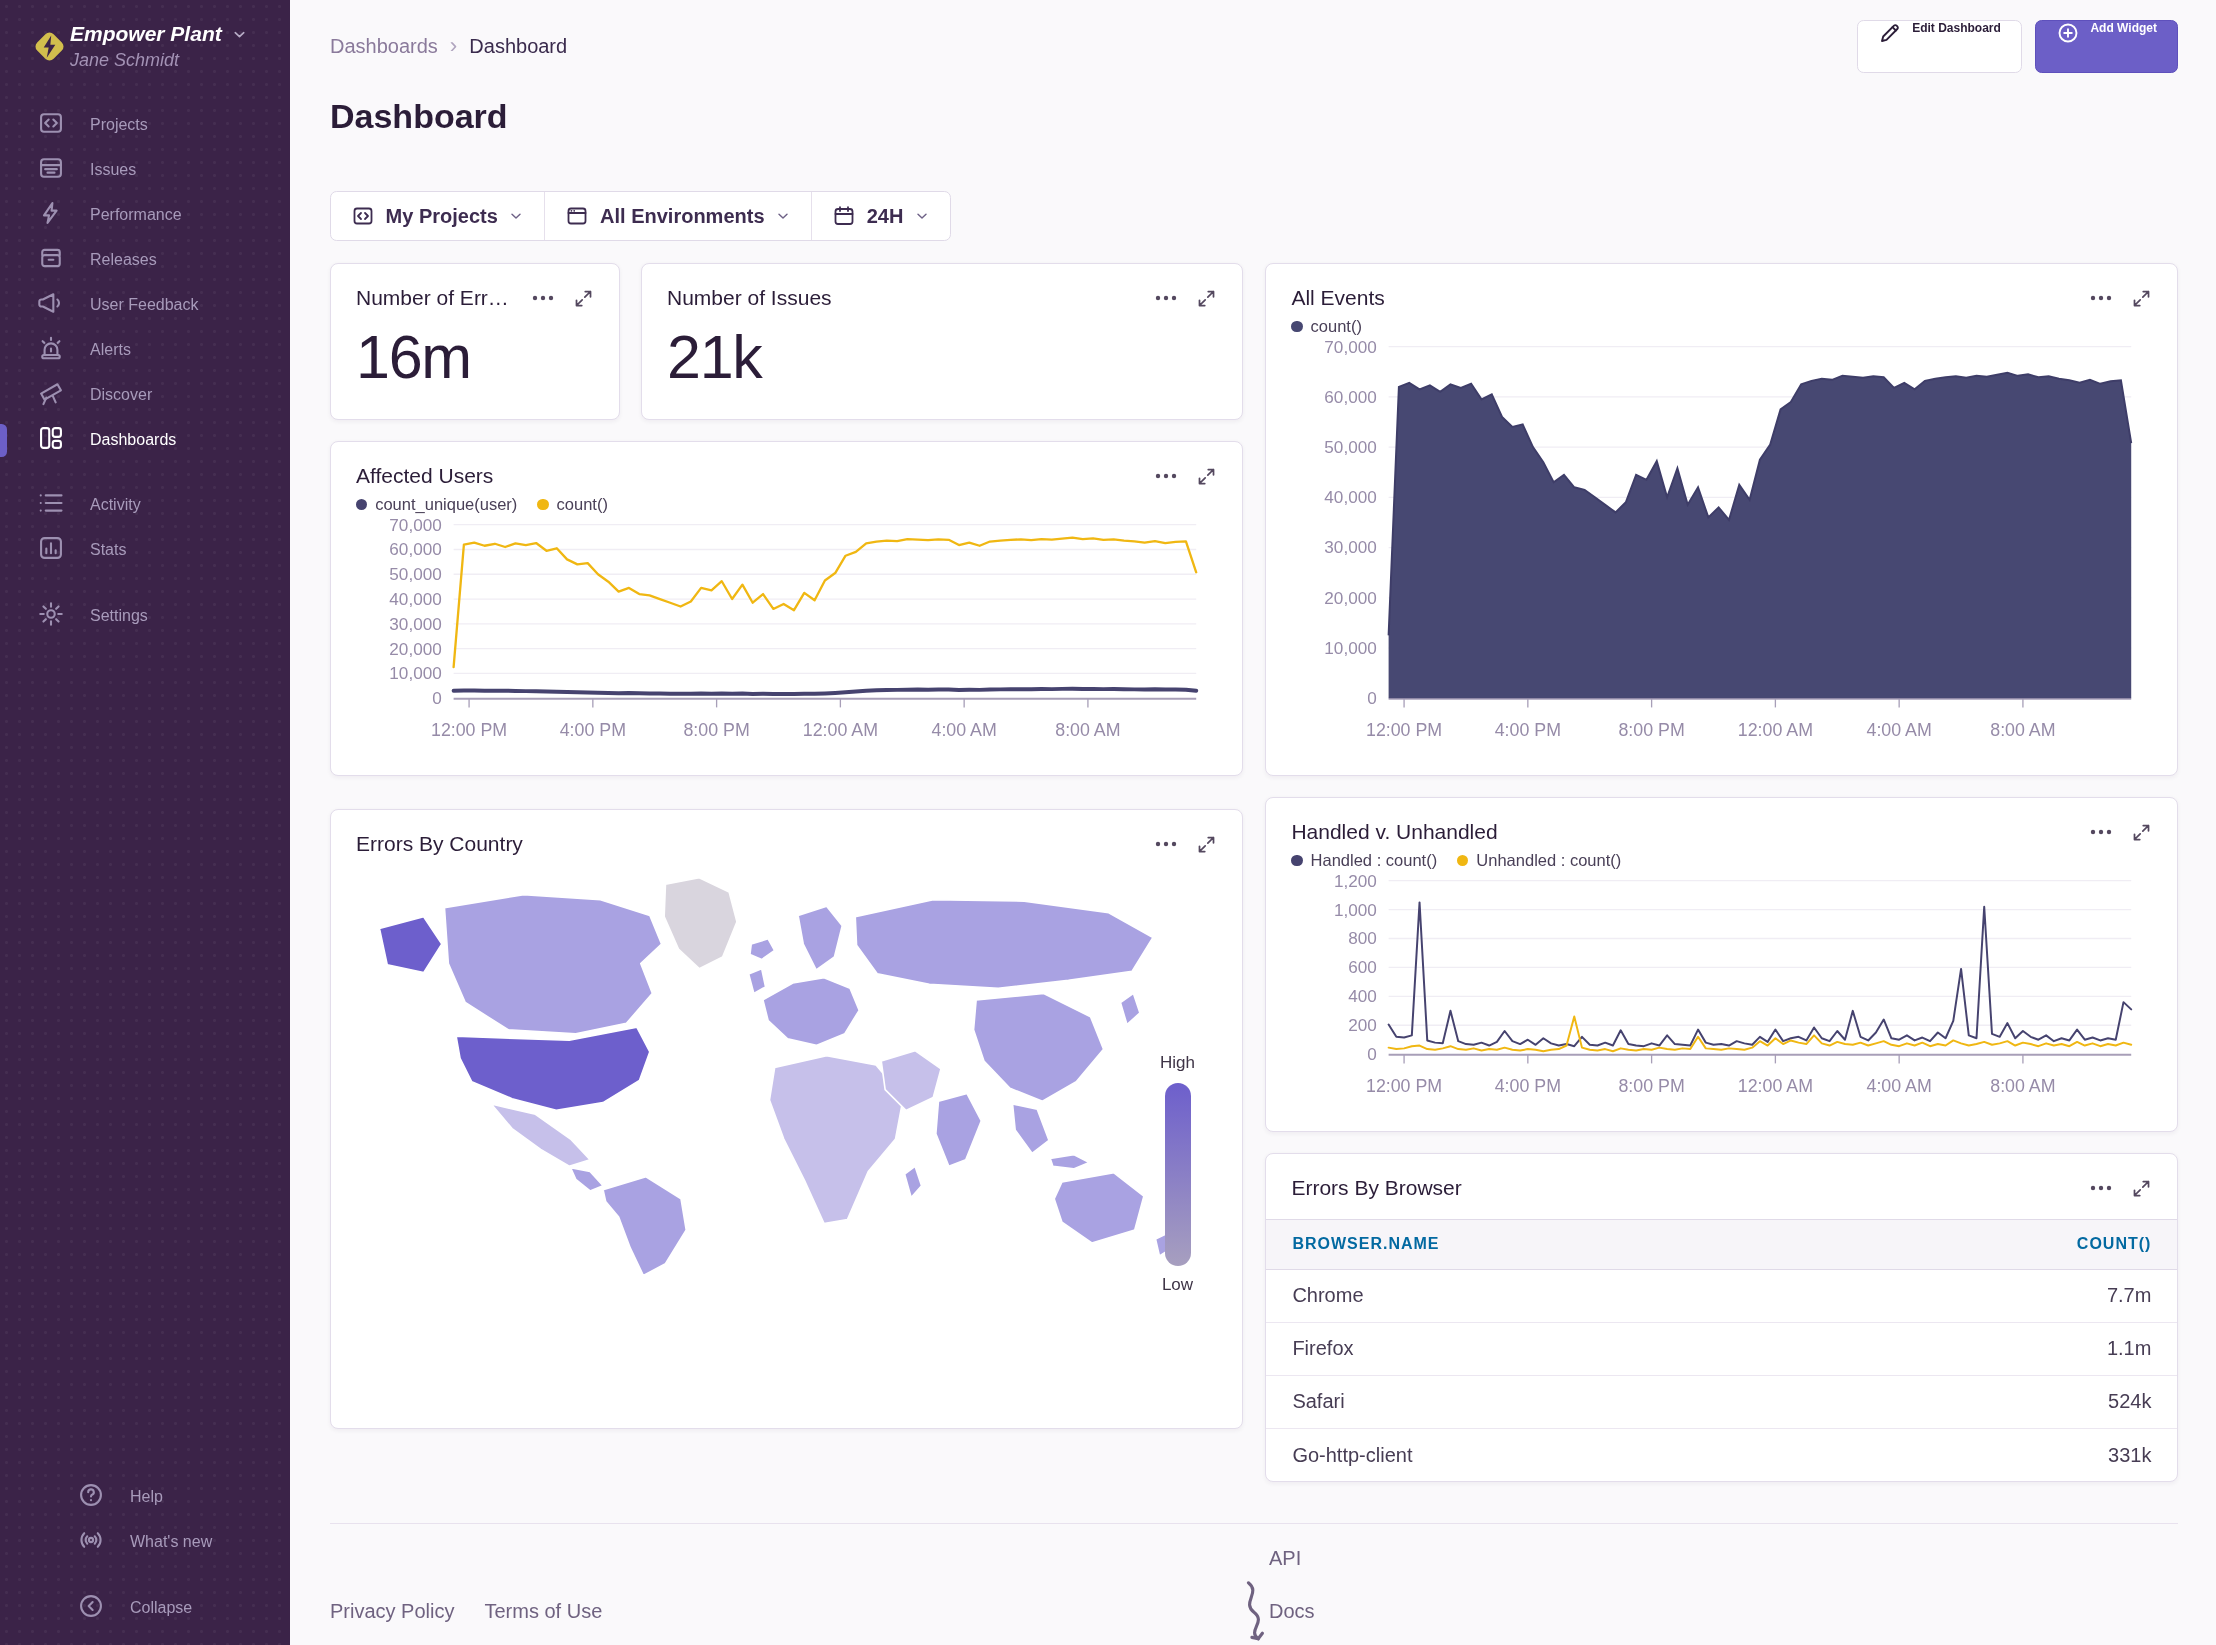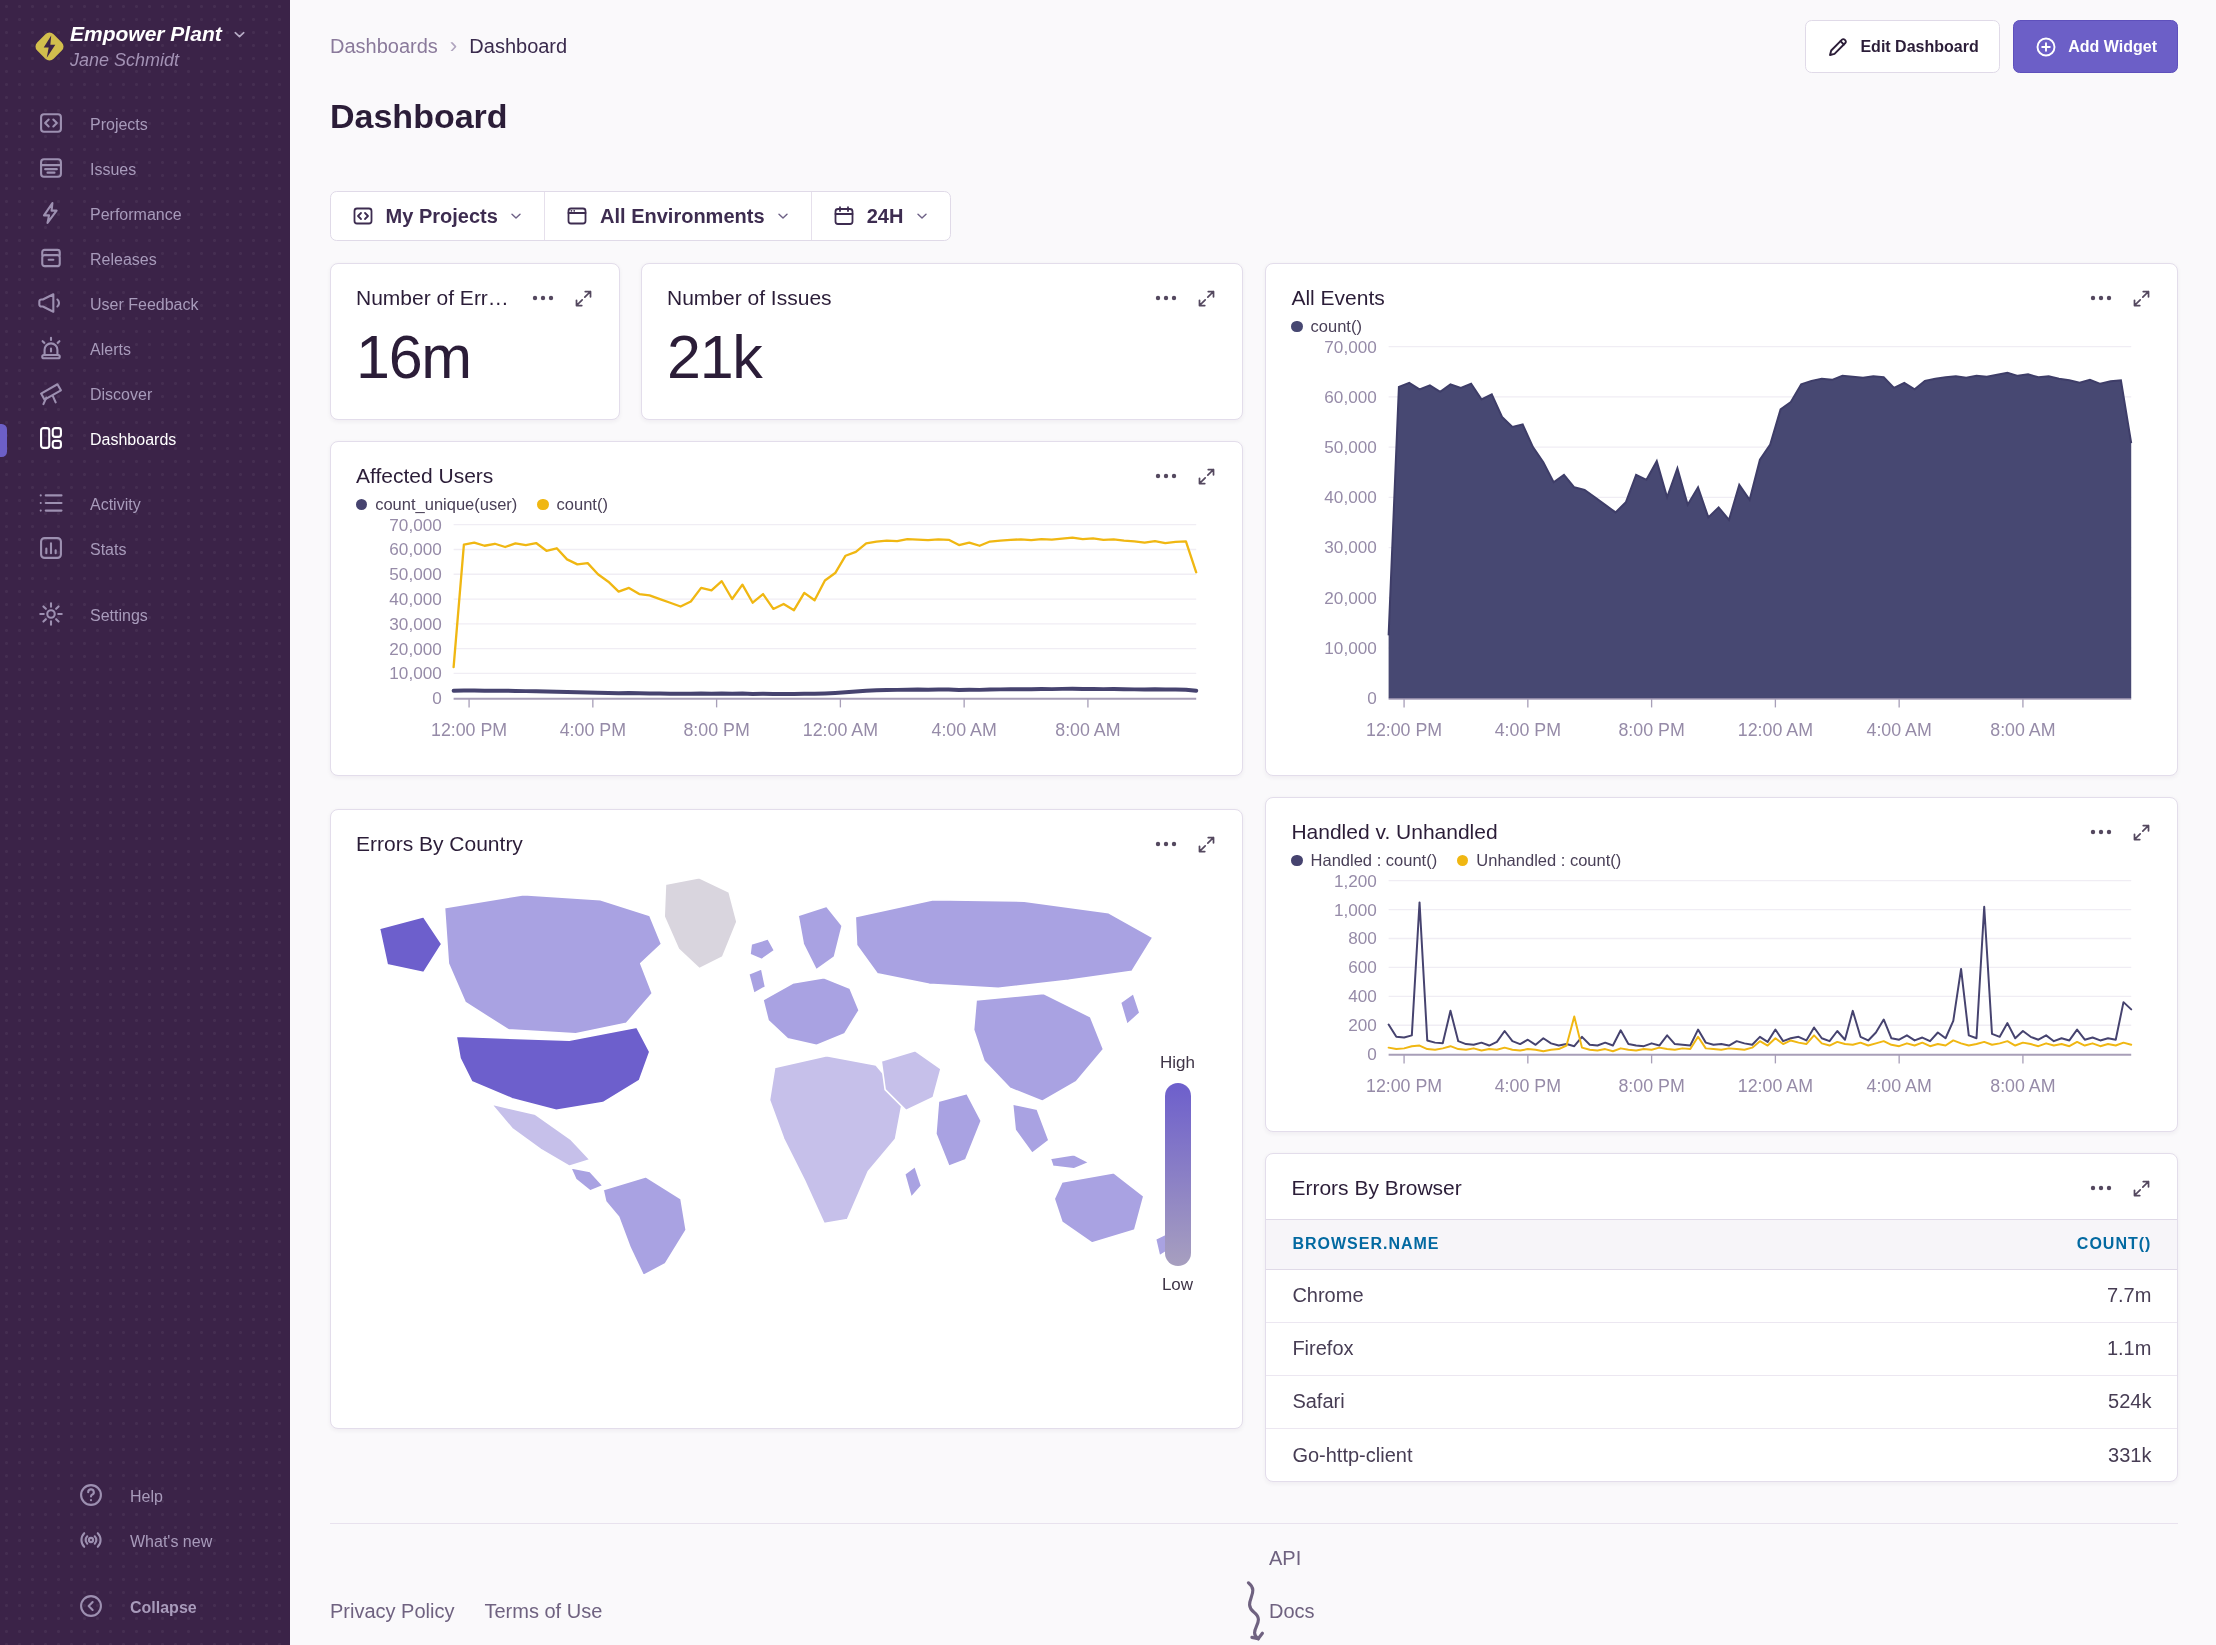--- a/index.html
+++ b/index.html
@@ -24,33 +24,33 @@
   ul.nav-tertiary { margin-top:21px; }
   .nav-item { display:flex; align-items:center; gap:25px; padding-left:37px; height:45px;
     font-size:16px; color:#A89BBB; cursor:pointer; position:relative; white-space:nowrap; }
   .nav-item svg { width:28px; height:28px; stroke:#9D90B1; }
   .nav-item.active { color:#FFFFFF; font-weight:400; }
   .nav-item.active svg { stroke:#FFFFFF; }
   .nav-item.active::before { content:""; position:absolute; left:0; top:6px; bottom:6px; width:6.6px;
     background:#6C5FC7; border-radius:0 5.3px 5.3px 0; }
   .sidebar-spacer { flex:1; }
   ul.nav-bottom { margin-bottom:0; }
-  ul.nav-collapse { margin-top:21px; margin-bottom:14.5px;font-weight:bold; }
+  ul.nav-collapse { margin-top:21px; margin-bottom:14.5px; }
 
   
   .main { flex:1; min-width:0; display:flex; flex-direction:column; }
   .content { padding:0 38px 0 40px; }
   .topbar { display:flex; justify-content:space-between; align-items:center; padding-top:20px; }
   .breadcrumb { font-size:20px; display:flex; align-items:center; gap:12px; }
   .breadcrumb .bc-link { color:#8A7A9B; cursor:pointer; }
   .breadcrumb .bc-sep { color:#B0A5BF; font-size:22.4px; line-height:1; }
   .breadcrumb .bc-current { color:#3A2B4D; }
   .actions { display:flex; gap:13px; }
-  .btn { display:inline-flex; align-items:center; gap:10.6px; height:53px; padding:0 20px;
-    border-radius:6.6px; font-size:16px; font-weight:700; border:1.3px solid #E0DAE8;
+  .btn { display:inline-flex; gap:10.6px; height:53px; padding:0 20px;
+    border-radius:6.6px; font-size:12px; font-weight:700; border:1.3px solid #E0DAE8;
     background:#FFFFFF; color:#2B1D38; cursor:pointer; font-family:inherit; }
   .btn svg { width:24px; height:24px; stroke:#2B1D38; }
   .btn.primary { background:#6C5FC7; border-color:#5E50BC; color:#FFFFFF; }
   .btn.primary svg { stroke:#FFFFFF; }
   .page-title { font-size:34px; font-weight:700; color:#2B1D38; margin-top:24px; }
 
   .filterbar { margin-top:55px; display:inline-flex; align-items:stretch; height:50px;
     background:#FFFFFF; border:1.3px solid #E0DAE8; border-radius:6.6px; overflow:hidden; }
   .filter-seg { display:flex; align-items:center; gap:10.6px; padding:0 20px; font-size:20px;
     font-weight:700; color:#3D2C50; cursor:pointer; }

